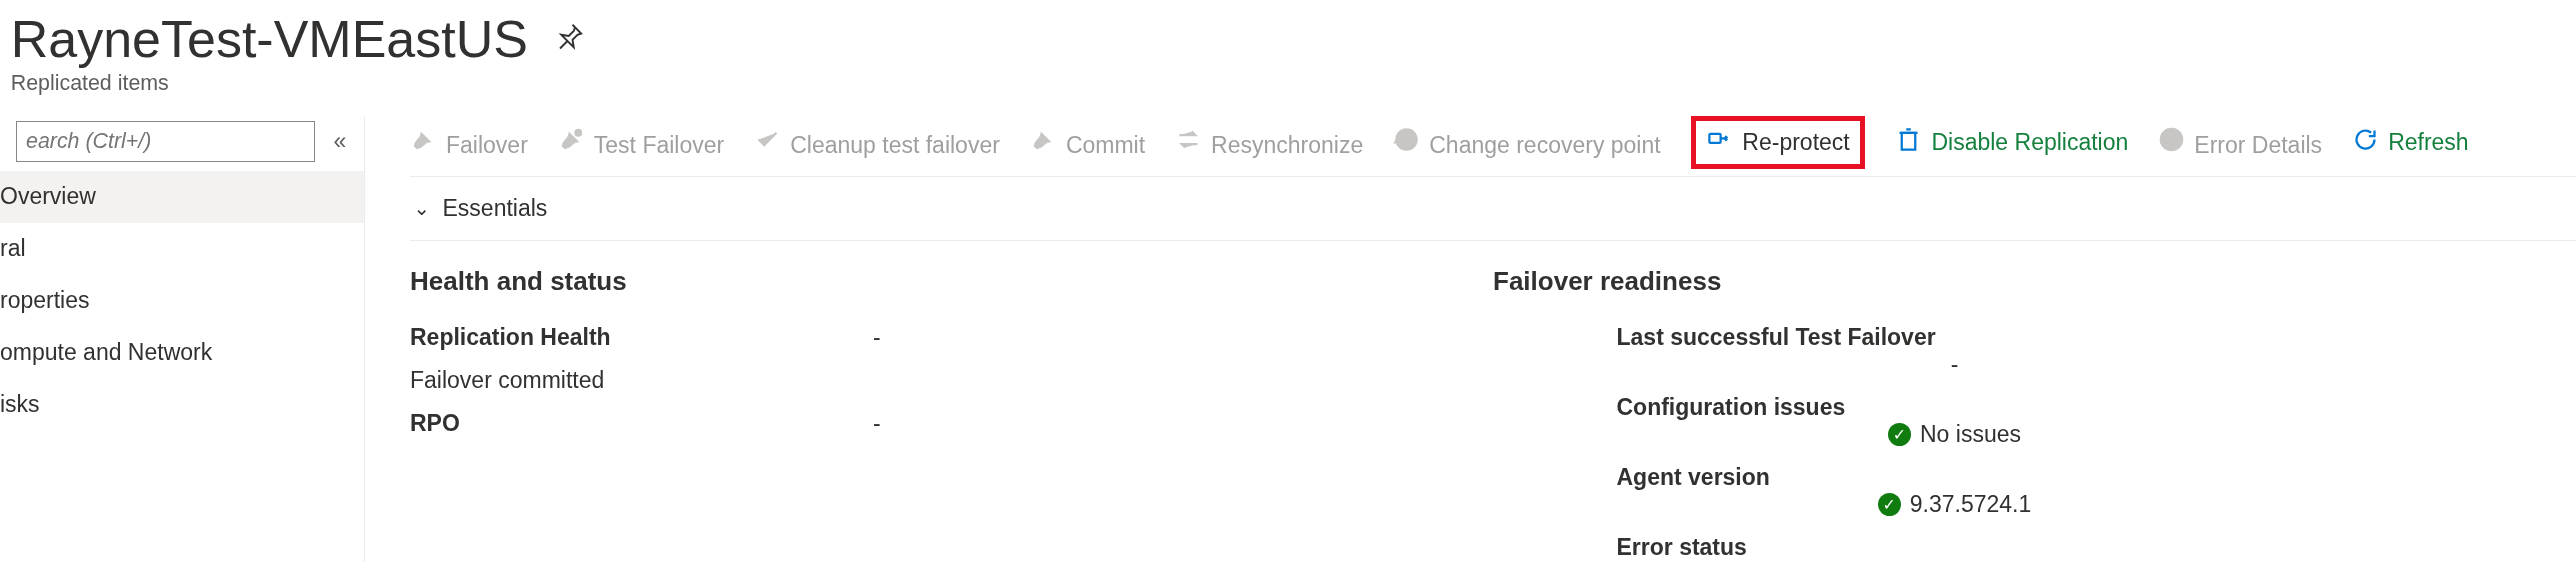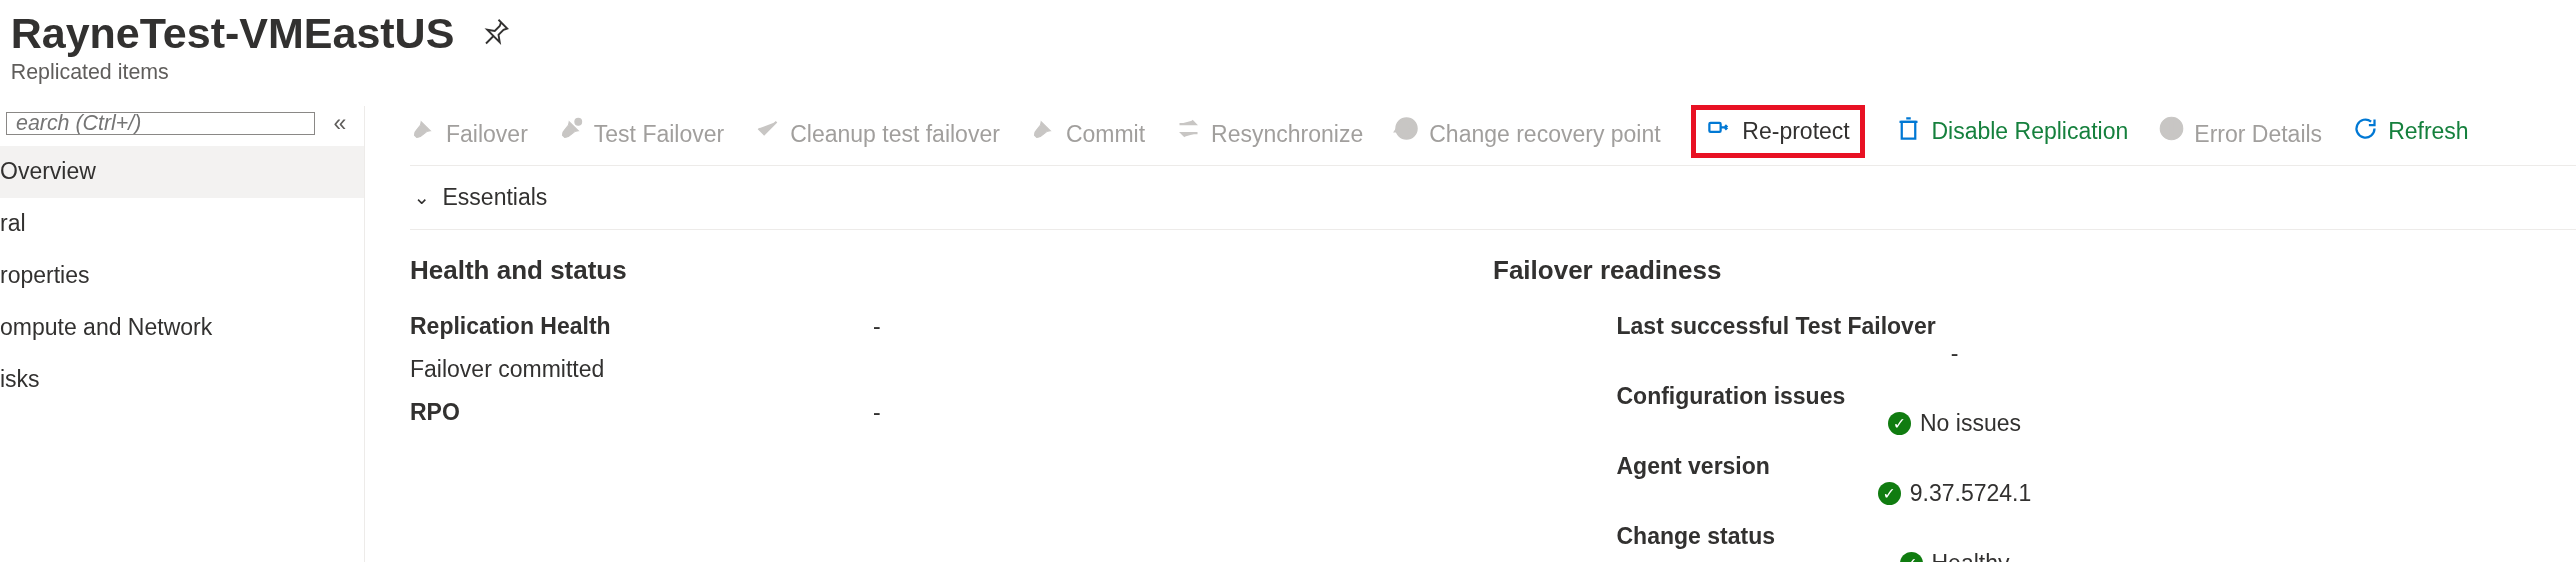--- a/index.html
+++ b/index.html
@@ -12,22 +12,22 @@
   }
   .header {
     padding: 9px 0 3.6px 10.7px;
   }
   .title-row {
     display: flex;
     align-items: center;
     gap: 27px;
   }
   .title {
-    font-size: 43px;
-    font-weight: 700;
+    font-size: 52px;
+    font-weight: 400;
     color: #323130;
   }
   .pin-icon svg { width: 30px; height: 30px; fill:#323130; }
   .subtitle {
     font-size: 21.4px;
     color: #605e5c;
     margin-top: 1.8px;
   }
   .main-wrap {
     display: flex;
@@ -43,26 +43,26 @@
   }
   .search-row {
     display:flex;
     align-items:center;
     gap:18px;
     padding: 3.6px 7.1px 9px 0;
   }
   .search-input {
     flex:1;
     border: 0.9px solid #8a8886;
-    height: 23px;
+    height: 41px;
     padding: 3.6px 9px;
     font-size: 21.4px;
     color:#605e5c;
     font-style: italic;
-    margin-left:24px;
+    margin-left:34px;
   }
   .collapse-icon { color:#605e5c; font-size:23px; padding-right:10.7px;}
   .side-item {
     padding: 12.5px 18px 12.5px 18px;
     font-size: 23px;
     color:#323130;
     cursor: pointer;
   }
   .side-item.active {
     background: #f3f2f1;
@@ -287,21 +287,21 @@
               </div>
             </div>
             <div class="kv-row">
               <div class="kv-key">Agent version</div>
               <div class="kv-val">
                 <span class="ok-circle">✓</span>
                 <span>9.37.5724.1</span>
               </div>
             </div>
             <div class="kv-row">
-              <div class="kv-key">Change status</div>
+              <div class="kv-key">Error status</div>
               <div class="kv-val">
                 <span class="ok-circle">✓</span>
                 <span>Healthy</span>
               </div>
             </div>
           </div>
       </div>
     </div>
   </div>
 </div>

